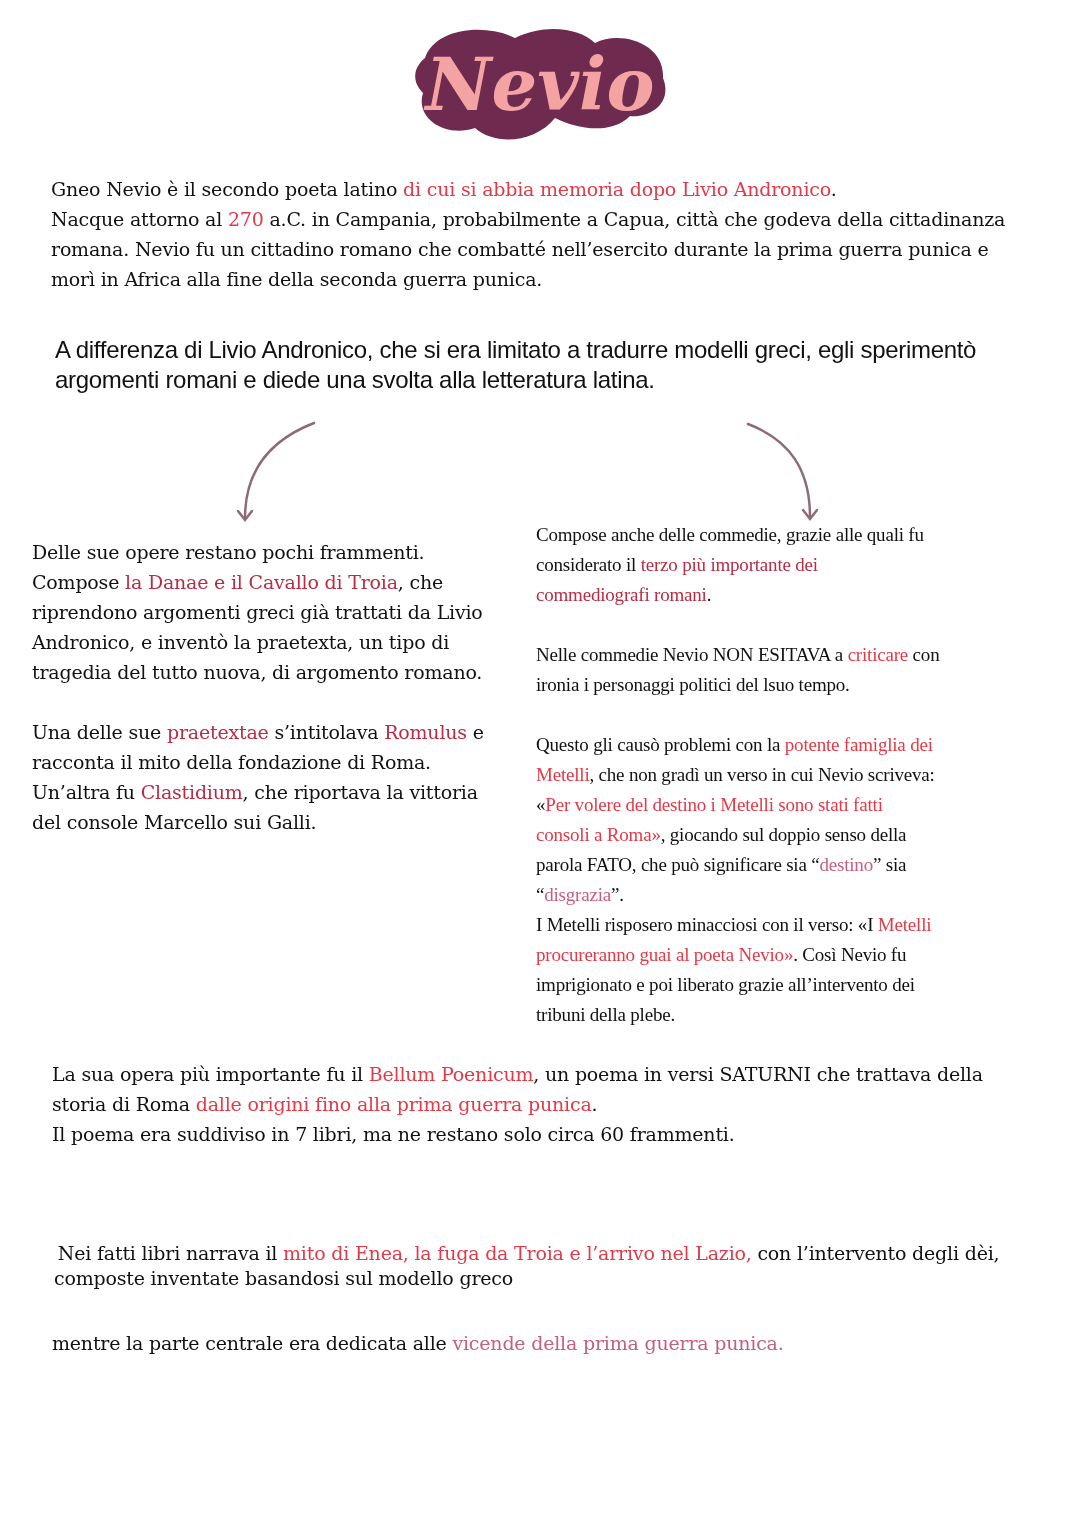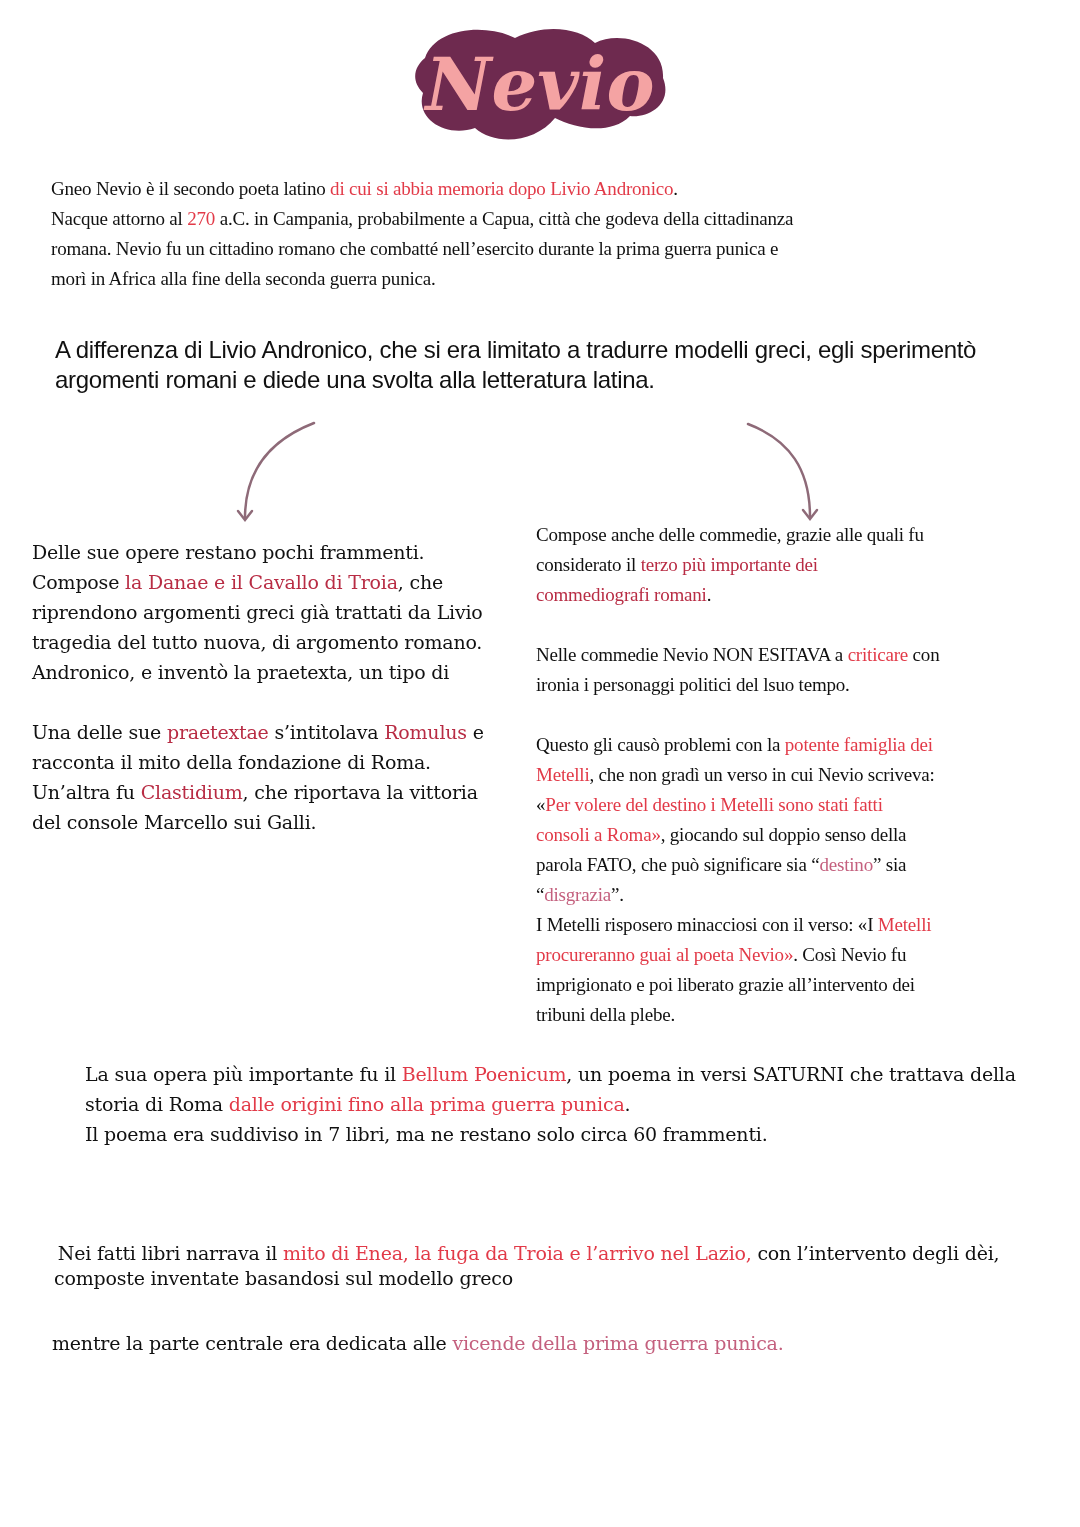--- a/index.html
+++ b/index.html
@@ -29,38 +29,38 @@
 
 <svg class="arrows">
   <g fill="none" stroke="#8e6a78" stroke-width="2.5" stroke-linecap="round">
     <path d="M314,423 C270,440 245,470 245,518"></path>
     <path d="M238,511 L245,520 L252,511"></path>
     <path d="M748,424 C790,440 810,470 810,517"></path>
     <path d="M803,510 L810,519 L817,510"></path>
   </g>
 </svg>
 
-<div class="para" style="left:51px;top:174px;font-family:Liberation Serif, serif;">
+<div class="para" style="left:51px;top:174px;">
   <div><span>Gneo Nevio  è il secondo poeta latino </span><span class="red">di cui si abbia memoria dopo Livio Andronico</span><span>.</span></div>
   <div><span>Nacque attorno al </span><span class="red">270</span><span> a.C. in Campania, probabilmente a Capua, città che godeva della cittadinanza</span></div>
   <div>romana. Nevio fu un cittadino romano che combatté nell’esercito durante la prima guerra punica e</div>
   <div>morì in Africa alla fine della seconda guerra punica.</div>
 </div>
 
 <div class="para narrow" style="left:55px;top:335px;">
   <div>A differenza di Livio Andronico, che si era limitato a tradurre modelli greci, egli sperimentò</div>
   <div>argomenti romani e diede una svolta alla letteratura latina.</div>
 </div>
 
 <div class="para" style="left:32px;top:537px;">
   <div>Delle sue opere restano pochi frammenti.</div>
   <div><span>Compose </span><span class="dred">la Danae e il Cavallo di Troia</span><span>, che</span></div>
   <div>riprendono argomenti greci già trattati da Livio</div>
+  <div>Andronico, e inventò la praetexta, un tipo di</div>
   <div>tragedia del tutto nuova, di argomento romano.</div>
-  <div>Andronico, e inventò la praetexta, un tipo di</div>
   <div style="height:30px"></div>
   <div><span>Una delle sue </span><span class="dred">praetextae</span><span> s’intitolava </span><span class="dred">Romulus</span><span> e</span></div>
   <div>racconta il mito della fondazione di Roma.</div>
   <div><span>Un’altra fu </span><span class="dred">Clastidium</span><span>, che riportava la vittoria</span></div>
   <div>del console Marcello sui Galli.</div>
 </div>
 
 <div class="para" style="left:536px;top:520px;font-family:Liberation Serif, serif;">
   <div>Compose anche delle commedie, grazie alle quali fu</div>
   <div><span>considerato il </span><span class="dred">terzo più importante dei</span></div>
@@ -74,21 +74,21 @@
   <div><span>«</span><span class="red">Per volere del destino i Metelli sono stati fatti</span></div>
   <div><span class="red">consoli a Roma»</span><span>, giocando sul doppio senso della</span></div>
   <div><span>parola  FATO, che può significare sia “</span><span class="pink">destino</span><span>” sia</span></div>
   <div><span>“</span><span class="pink">disgrazia</span><span>”.</span></div>
   <div><span>I Metelli risposero minacciosi con il verso: «I </span><span class="red">Metelli</span></div>
   <div><span class="red">procureranno guai al poeta Nevio»</span><span>. Così Nevio fu</span></div>
   <div>imprigionato e poi liberato grazie all’intervento dei</div>
   <div>tribuni della plebe.</div>
 </div>
 
-<div class="para" style="left:52px;top:1059px;margin-left:33px;">
+<div class="para" style="left:52px;top:1059px;">
   <div><span>La sua opera più importante fu il </span><span class="red">Bellum Poenicum</span><span>, un poema in versi  SATURNI che trattava della</span></div>
   <div><span>storia di Roma </span><span class="red">dalle origini fino alla prima guerra punica</span><span>.</span></div>
   <div>Il poema era suddiviso in 7 libri, ma ne restano solo circa 60 frammenti.</div>
 </div>
 
 <div class="para" style="left:52px;top:1178px;white-space:pre;">
   <div><span> Nei fatti libri narrava il </span><span class="red">mito di Enea, la fuga da Troia e l’arrivo nel Lazio,</span><span> con l’intervento degli dèi,</span></div>
   <div><span>mentre la parte centrale era dedicata alle </span><span class="pink">vicende della prima guerra punica.</span></div>
 </div>
 

